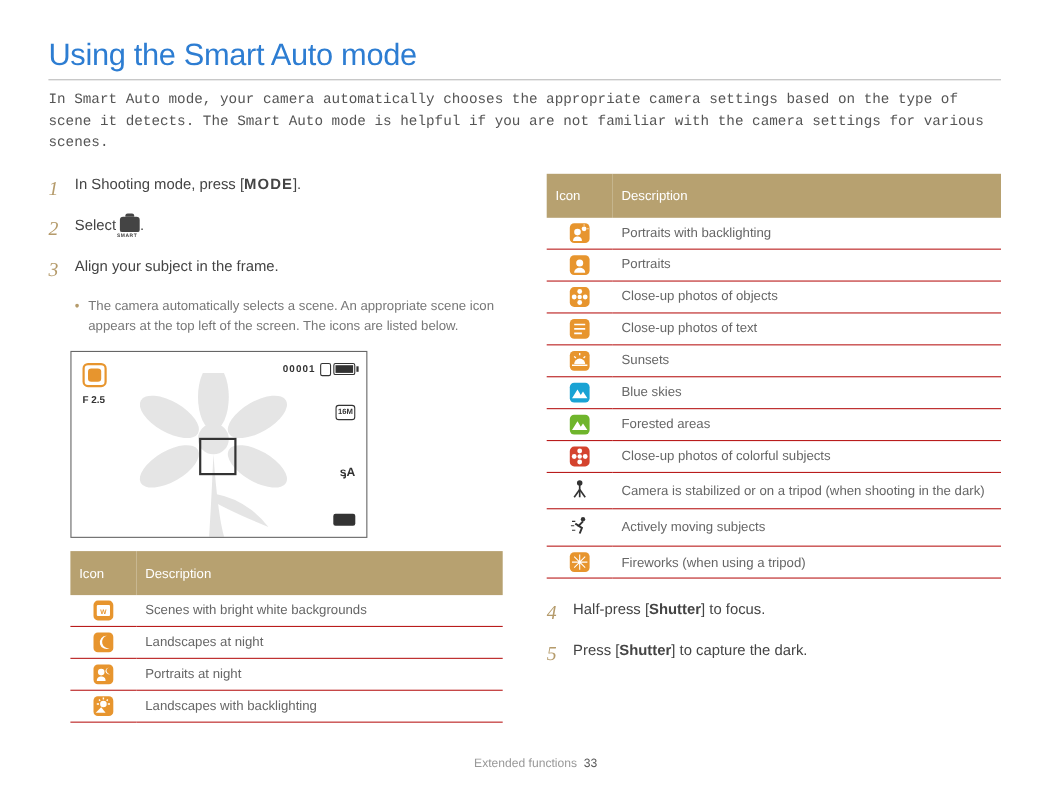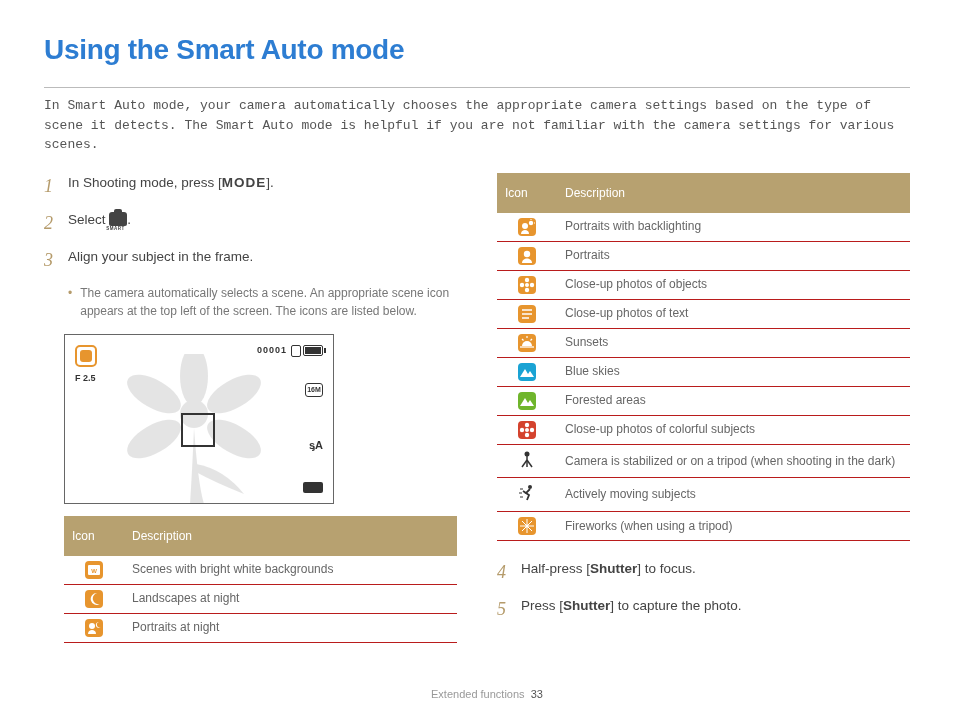--- a/index.html
+++ b/index.html
@@ -8,23 +8,23 @@
     font-size: 13px;
     color: #555;
     background: #fff;
     width: 954px;
     height: 720px;
     padding: 34px 44px 20px 44px;
     position: relative;
   }
   h1 {
     font-size: 28px;
-    font-weight: 700;
+    font-weight: 400;
     color: #2d7dd2;
-    margin-bottom: 21px;
+    margin-bottom: 6px;
     letter-spacing: -0.3px;
   }
   .hr { border-top: 1px solid #bbb; margin-bottom: 8px; }
   .intro { font-size: 13px; color: #555; line-height: 1.5; margin-bottom: 18px; font-family: Liberation Mono, monospace; }
   .columns { display: flex; gap: 40px; }
   .col { flex: 1; }
   .step { display: flex; gap: 10px; margin-bottom: 10px; font-size: 13.5px; color: #444; line-height: 1.5; }
   .step-num {
     font-family: Georgia, 'Times New Roman', serif;
     font-style: italic;
@@ -252,20 +252,34 @@
             <td>Landscapes at night</td>
           </tr>
           <tr>
             <td><span class="sq" style="background: rgb(231, 149, 46);"><svg viewBox="0 0 18 18">
                   <circle cx="7" cy="7" r="3" fill="#fff"></circle>
                   <path fill="#fff" d="M3 15c0-3 2-4 4-4s4 1 4 4z"></path>
                   <path fill="#fff" d="M14 3a3 3 0 1 0 1.5 5.5A2.5 2.5 0 0 1 14 3z"></path>
                 </svg></span></td>
             <td>Portraits at night</td>
           </tr>
+          <tr>
+            <td><span class="sq" style="background: rgb(231, 149, 46);"><svg viewBox="0 0 18 18">
+                  <circle cx="9" cy="7" r="3" fill="#fff"></circle>
+                  <g stroke="#fff" stroke-width="1.3">
+                    <line x1="9" y1="1" x2="9" y2="3"></line>
+                    <line x1="3" y1="7" x2="5" y2="7"></line>
+                    <line x1="13" y1="7" x2="15" y2="7"></line>
+                    <line x1="5" y1="3" x2="6" y2="4"></line>
+                    <line x1="12" y1="4" x2="13" y2="3"></line>
+                  </g>
+                  <path fill="#fff" d="M2 15 L7 10 L11 15 Z"></path>
+                </svg></span></td>
+            <td>Landscapes with backlighting</td>
+          </tr>
         </tbody>
     </table>
 
   </div>
 
   <div class="col">
     <table class="icon-tbl" id="tbl2">
       <thead>
           <tr>
         <th>Icon</th>
@@ -394,21 +408,21 @@
 
     <div class="step">
       <span class="step-num">4</span>
       <span class="step-text">
         <span>Half-press [</span><span class="bold">Shutter</span><span>] to focus.</span>
       </span>
     </div>
     <div class="step">
       <span class="step-num">5</span>
       <span class="step-text">
-        <span>Press [</span><span class="bold">Shutter</span><span>] to capture the photo.</span>
+        <span>Press [</span><span class="bold">Shutter</span><span>] to capture the dark.</span>
       </span>
     </div>
   </div>
 </div>
 
 <div class="footer">
   <span>Extended functions</span>&nbsp;&nbsp;<span class="pg">33</span>
 </div>
 
 </body></html>

